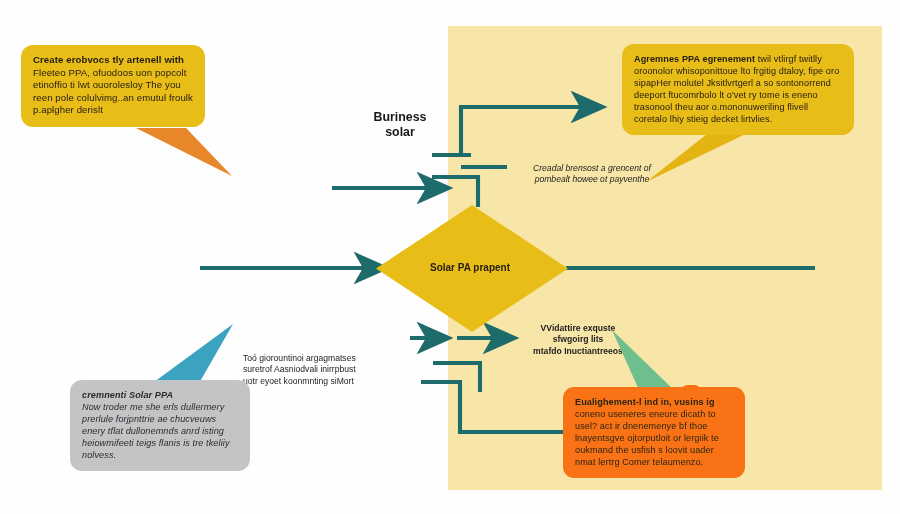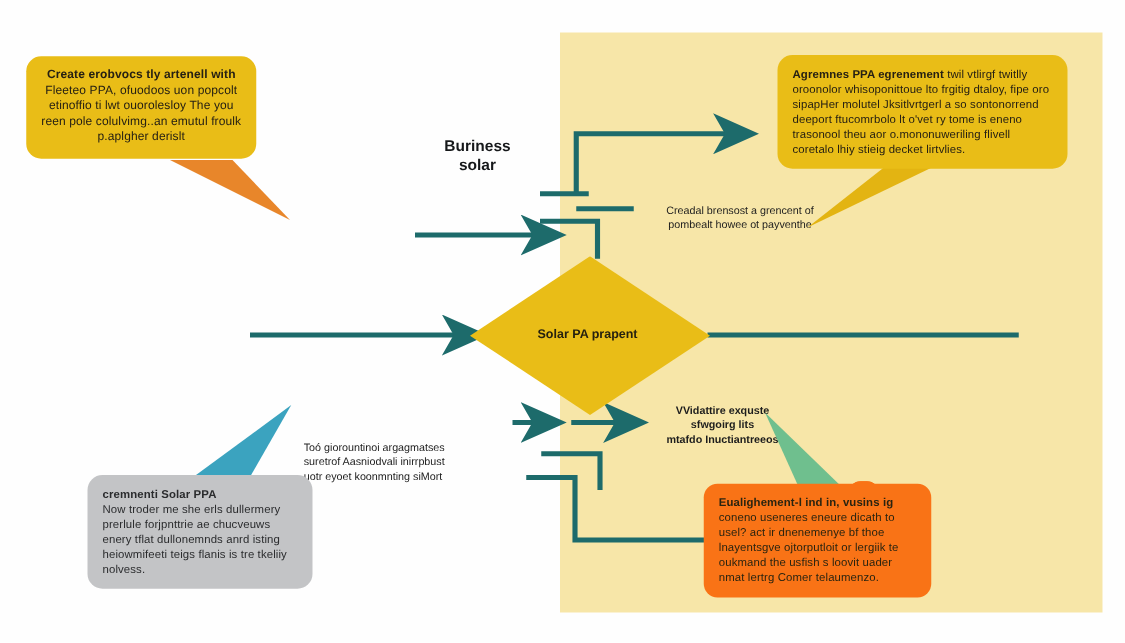--- a/index.html
+++ b/index.html
@@ -15,23 +15,23 @@
   
   svg.lines{position:absolute;left:0;top:0;width:900px;height:514px;overflow:visible;}
 
   
   .bubble{position:absolute;border-radius:12px;box-sizing:border-box;
           padding:9px 12px 10px 12px;}
   .bubble .ttl{font-weight:bold;}
   .bubble p{margin:0;}
   .b-gold{background:#e9bd17;color:#262013;}
   .b-gold2{background:#f97316;color:#2a2410;border-radius:11px;}
-  .b-grey{background:#c3c4c6;color:#2a2b2d;}
+  .b-grey{background:#c3c4c6;color:#2a2b2d;font-style:italic;}
 
-  .bub-txt{font-size:9.6px;line-height:12.6px;letter-spacing:.1px;text-align:center;}
+  .bub-txt{font-size:9.6px;line-height:12.6px;letter-spacing:.1px;}
   .bub-txt-sm{font-size:9.1px;line-height:12.0px;letter-spacing:.1px;}
 
   
   .lbl{position:absolute;color:#1d1d1d;font-size:8.6px;line-height:11.4px;}
   .lbl-c{text-align:center;}
 
   .node-label{position:absolute;font-weight:bold;font-size:12.4px;
               line-height:15px;color:#16181a;text-align:center;}
 
   
@@ -83,27 +83,27 @@
 
   <div class="diamond-wrap" style="left:376px;top:205px;width:192px;height:127px;">
     <svg width="192" height="127" viewBox="0 0 192 127" style="position:absolute;left:0;top:0;">
       <polygon points="96,0 192,63.5 96,127 0,63.5" fill="#e9bd17"></polygon>
     </svg>
     <div class="diamond-txt soft">
       <span class="ttl">Solar PA prapent</span>
     </div>
   </div>
 
-  <div class="node-label soft" style="left:330px;top:110px;width:104px;">
+  <div class="node-label soft" style="left:348px;top:110px;width:104px;">
     <div>Buriness</div>
     <div>solar</div>
   </div>
 
 
-  <div class="lbl lbl-c soft" style="left:512px;top:163px;width:160px;">
+  <div class="lbl lbl-c soft" style="left:512px;top:163px;width:160px;font-style:italic;">
     <div>Creadal brensost a grencent of</div>
     <div>pombealt howee ot payventhe</div>
   </div>
 
   <div class="lbl soft" style="left:243px;top:325px;width:160px;margin-top:28px;">
     <div>Toó giorountinoi argagmatses</div>
     <div>suretrof Aasniodvali inirrpbust</div>
     <div>uotr eyoet koonmnting siMort</div>
   </div>
 

